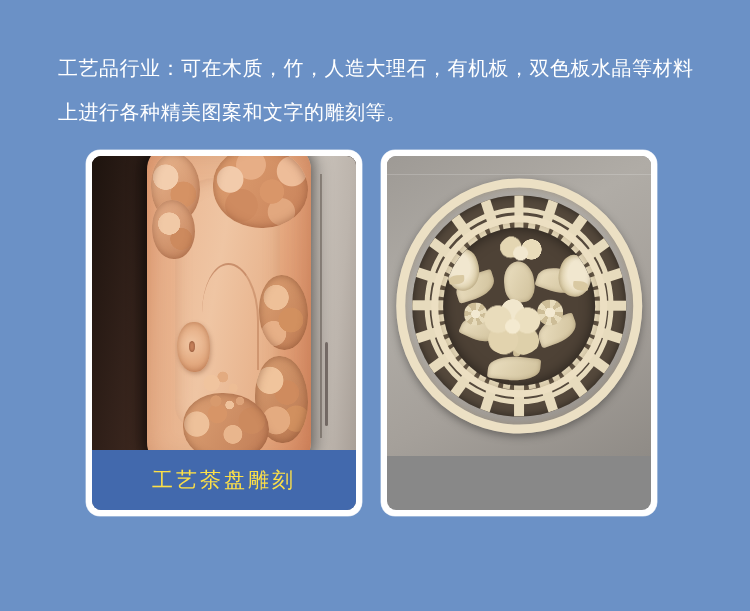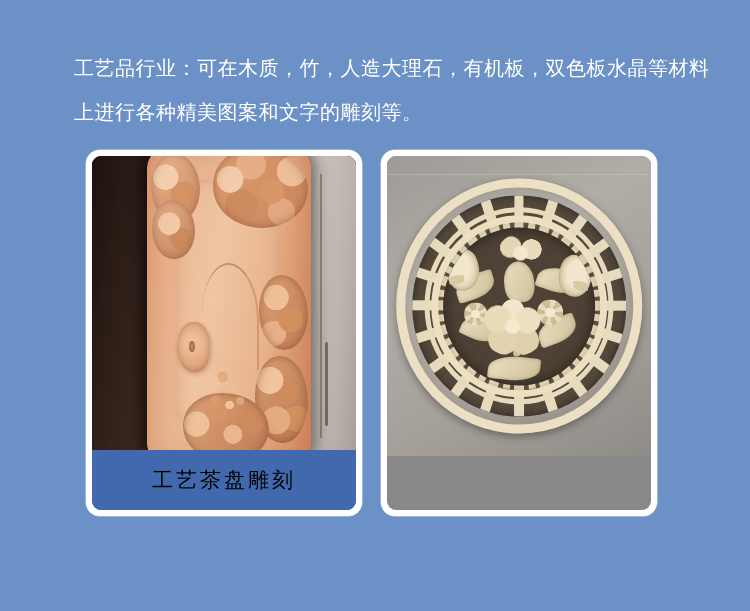--- a/index.html
+++ b/index.html
@@ -7,21 +7,21 @@
   body{
     width:750px;height:611px;overflow:hidden;
     background:#6b91c6;
     font-family:"Liberation Sans","DejaVu Sans",sans-serif;
     position:relative;
   }
   .page{position:absolute;inset:0;background:#6b91c6;}
 
   
   .intro{
-    position:absolute;left:74px;top:46px;width:640px;
+    position:absolute;left:58px;top:46px;width:640px;
     color:#ffffff;font-size:20px;line-height:44px;
     letter-spacing:.5px;font-weight:400;white-space:normal;
   }
 
   
   .cards{position:absolute;left:0;top:150px;width:750px;height:368px;}
   .card{
     position:absolute;top:0;width:276px;height:366px;
     background:#ffffff;border-radius:14px;
     box-sizing:border-box;padding:6px;
@@ -29,21 +29,21 @@
   }
   .card.left{left:86px;}
   .card.right{left:381px;}
   .card-inner{
     position:relative;width:100%;height:100%;
     border-radius:9px;overflow:hidden;background:#888;
   }
   .photo{position:absolute;left:0;top:0;right:0;height:300px;overflow:hidden;}
   .caption{
     position:absolute;left:0;right:0;bottom:0;height:60px;
-    background:#4269ad;color:#000000;
+    background:#4269ad;color:#fde047;
     display:flex;align-items:center;justify-content:center;
     font-size:21px;letter-spacing:3px;
   }
 
   
   .tray-scene{position:absolute;inset:0;background:#2c1e17;}
   .tray-dark{
     position:absolute;left:0;top:0;width:34%;height:100%;
     background:linear-gradient(100deg,#1d130e 0%,#32211a 45%,#4a3025 100%);
   }

